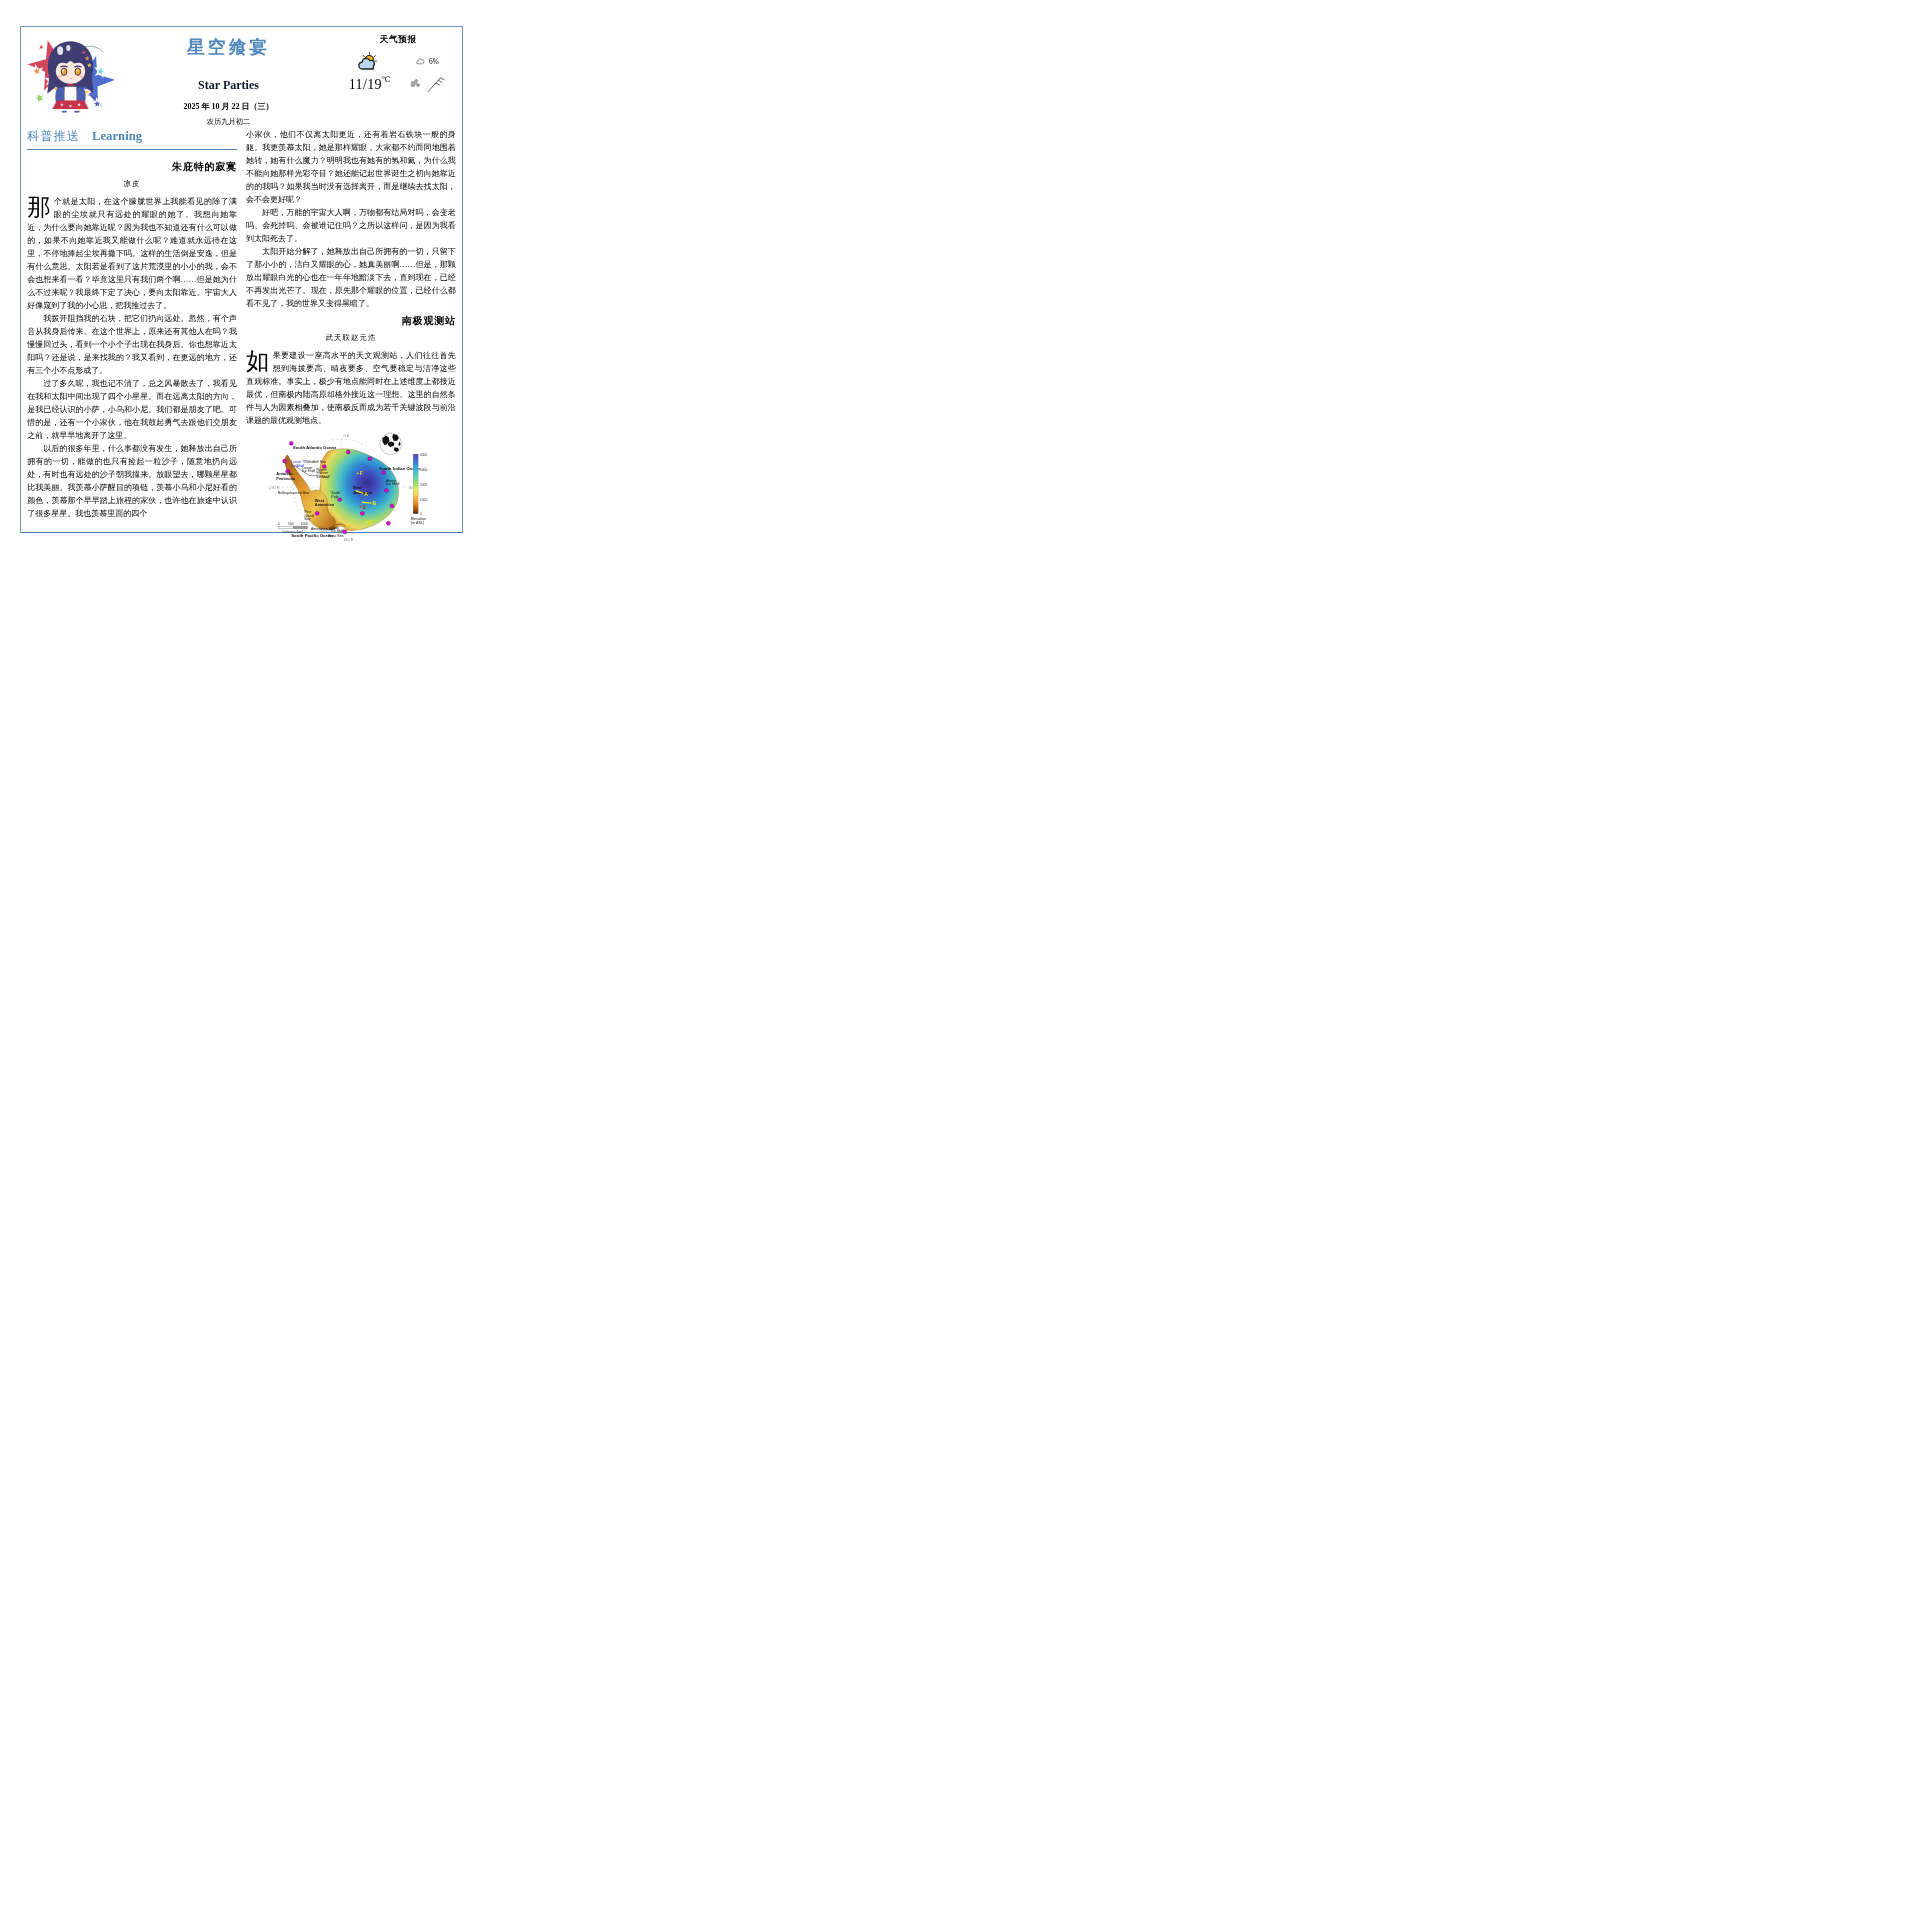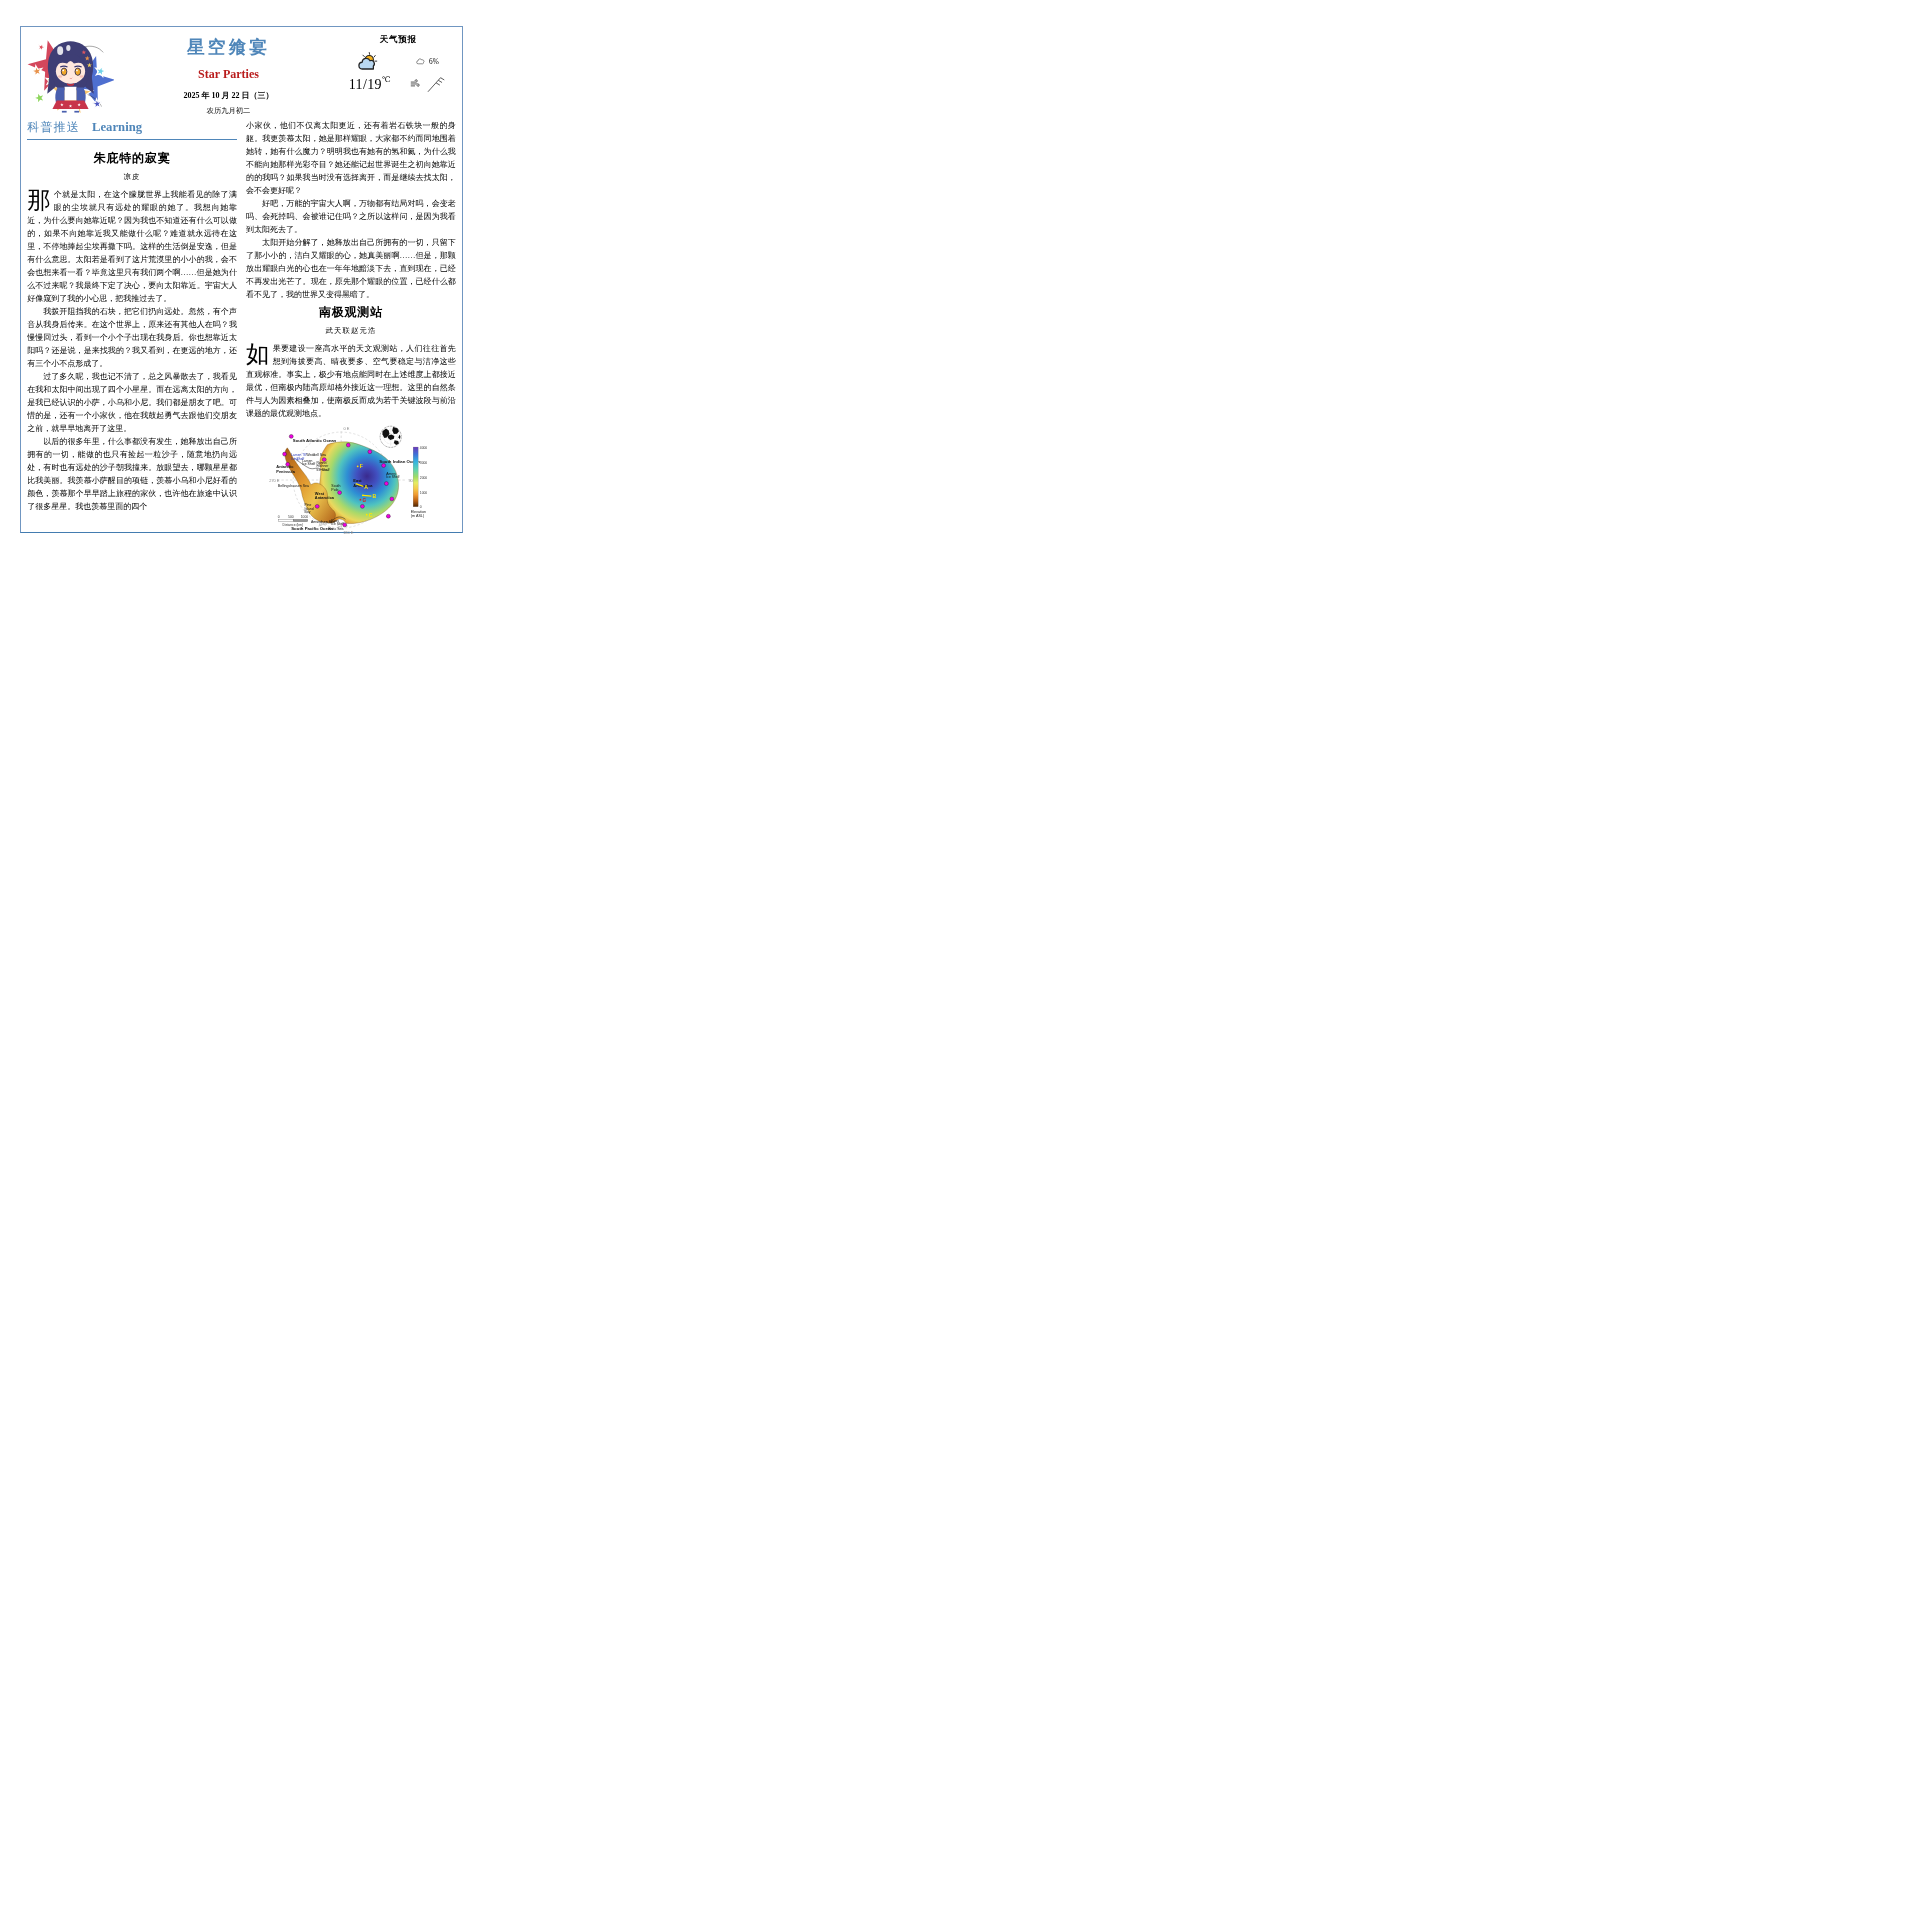--- a/index.html
+++ b/index.html
@@ -6,40 +6,40 @@
   body{width:478px;height:676px;position:relative;color:#000;
        font-family:"Liberation Serif","DejaVu Serif",serif;}
   .frame{position:absolute;left:20px;top:26px;width:443px;height:507px;
          box-sizing:border-box;border:0.8px solid #7096c1;border-bottom:1.9px solid #437cb0;
          padding:3.1px 6.2px 0 6.2px;background:#fff;}
   
   .header{display:flex;align-items:flex-start;}
   .mascot-box{width:89px;height:87px;flex:none;}
   .title-block{flex:1;text-align:center;padding-top:5.4px;}
   .nl-title{font-size:17.7px;font-weight:bold;color:#4f86b9;letter-spacing:3.1px;margin:0;}
-  .nl-subtitle{font-size:12px;font-weight:bold;color:#b91c1c;margin-top:8px;}
+  .nl-subtitle{font-size:12px;font-weight:bold;color:#0f172a;margin-top:19px;}
   .nl-date{font-size:8px;margin-top:7.7px;font-weight:600;}
   .nl-lunar{font-size:7.3px;margin-top:4.6px;}
   .weather{width:115px;flex:none;padding-top:3.9px;}
   .weather-title{font-size:8.5px;font-weight:bold;text-align:center;
                  font-family:"Liberation Sans","DejaVu Sans",sans-serif;letter-spacing:0.8px;}
   .weather-grid{display:grid;grid-template-columns:58px 1fr;align-items:center;
                 margin-top:5.4px;row-gap:1.5px;}
   .wx-cell{display:flex;align-items:center;justify-content:center;gap:3.1px;}
   .cloud-pct{font-size:7.3px;}
   .temp{font-size:14px;letter-spacing:0.4px;}
   .temp .unit{font-size:7.7px;vertical-align:7px;}
   
   .columns{display:flex;gap:9.2px;margin-top:1.5px;}
   .col{width:50%;box-sizing:border-box;}
   .section-head{display:flex;align-items:baseline;gap:12px;color:#4f86b9;}
   .section-zh{font-size:12px;letter-spacing:1.2px;}
   .section-en{font-size:12.7px;font-weight:bold;}
   .rule{border:none;border-top:1.2px solid #4f86b9;margin:3.9px 0 10px 0;}
-  .art-title{font-size:12px;font-weight:bold;text-align:center;margin:3.9px 0 4.6px 0;
+  .art-title{font-size:10px;font-weight:bold;text-align:right;margin:3.9px 0 4.6px 0;
              font-family:"Liberation Sans","DejaVu Sans",sans-serif;letter-spacing:0.8px;}
   .art-author{font-size:7.3px;text-align:center;margin:0 0 6.2px 0;letter-spacing:1.2px;}
   p.body{font-size:8px;line-height:13px;text-align:justify;margin:0;text-indent:2em;}
   p.first{text-indent:0;}
   p.cont{text-indent:0;}
   .dropcap{float:left;font-size:23.5px;line-height:23px;padding:0.8px 3.1px 0 0;font-weight:500;}
   .map-fig{margin-top:4.6px;text-align:center;}
   svg text{font-family:"Liberation Sans","DejaVu Sans",sans-serif;}
 </style>
 </head>

